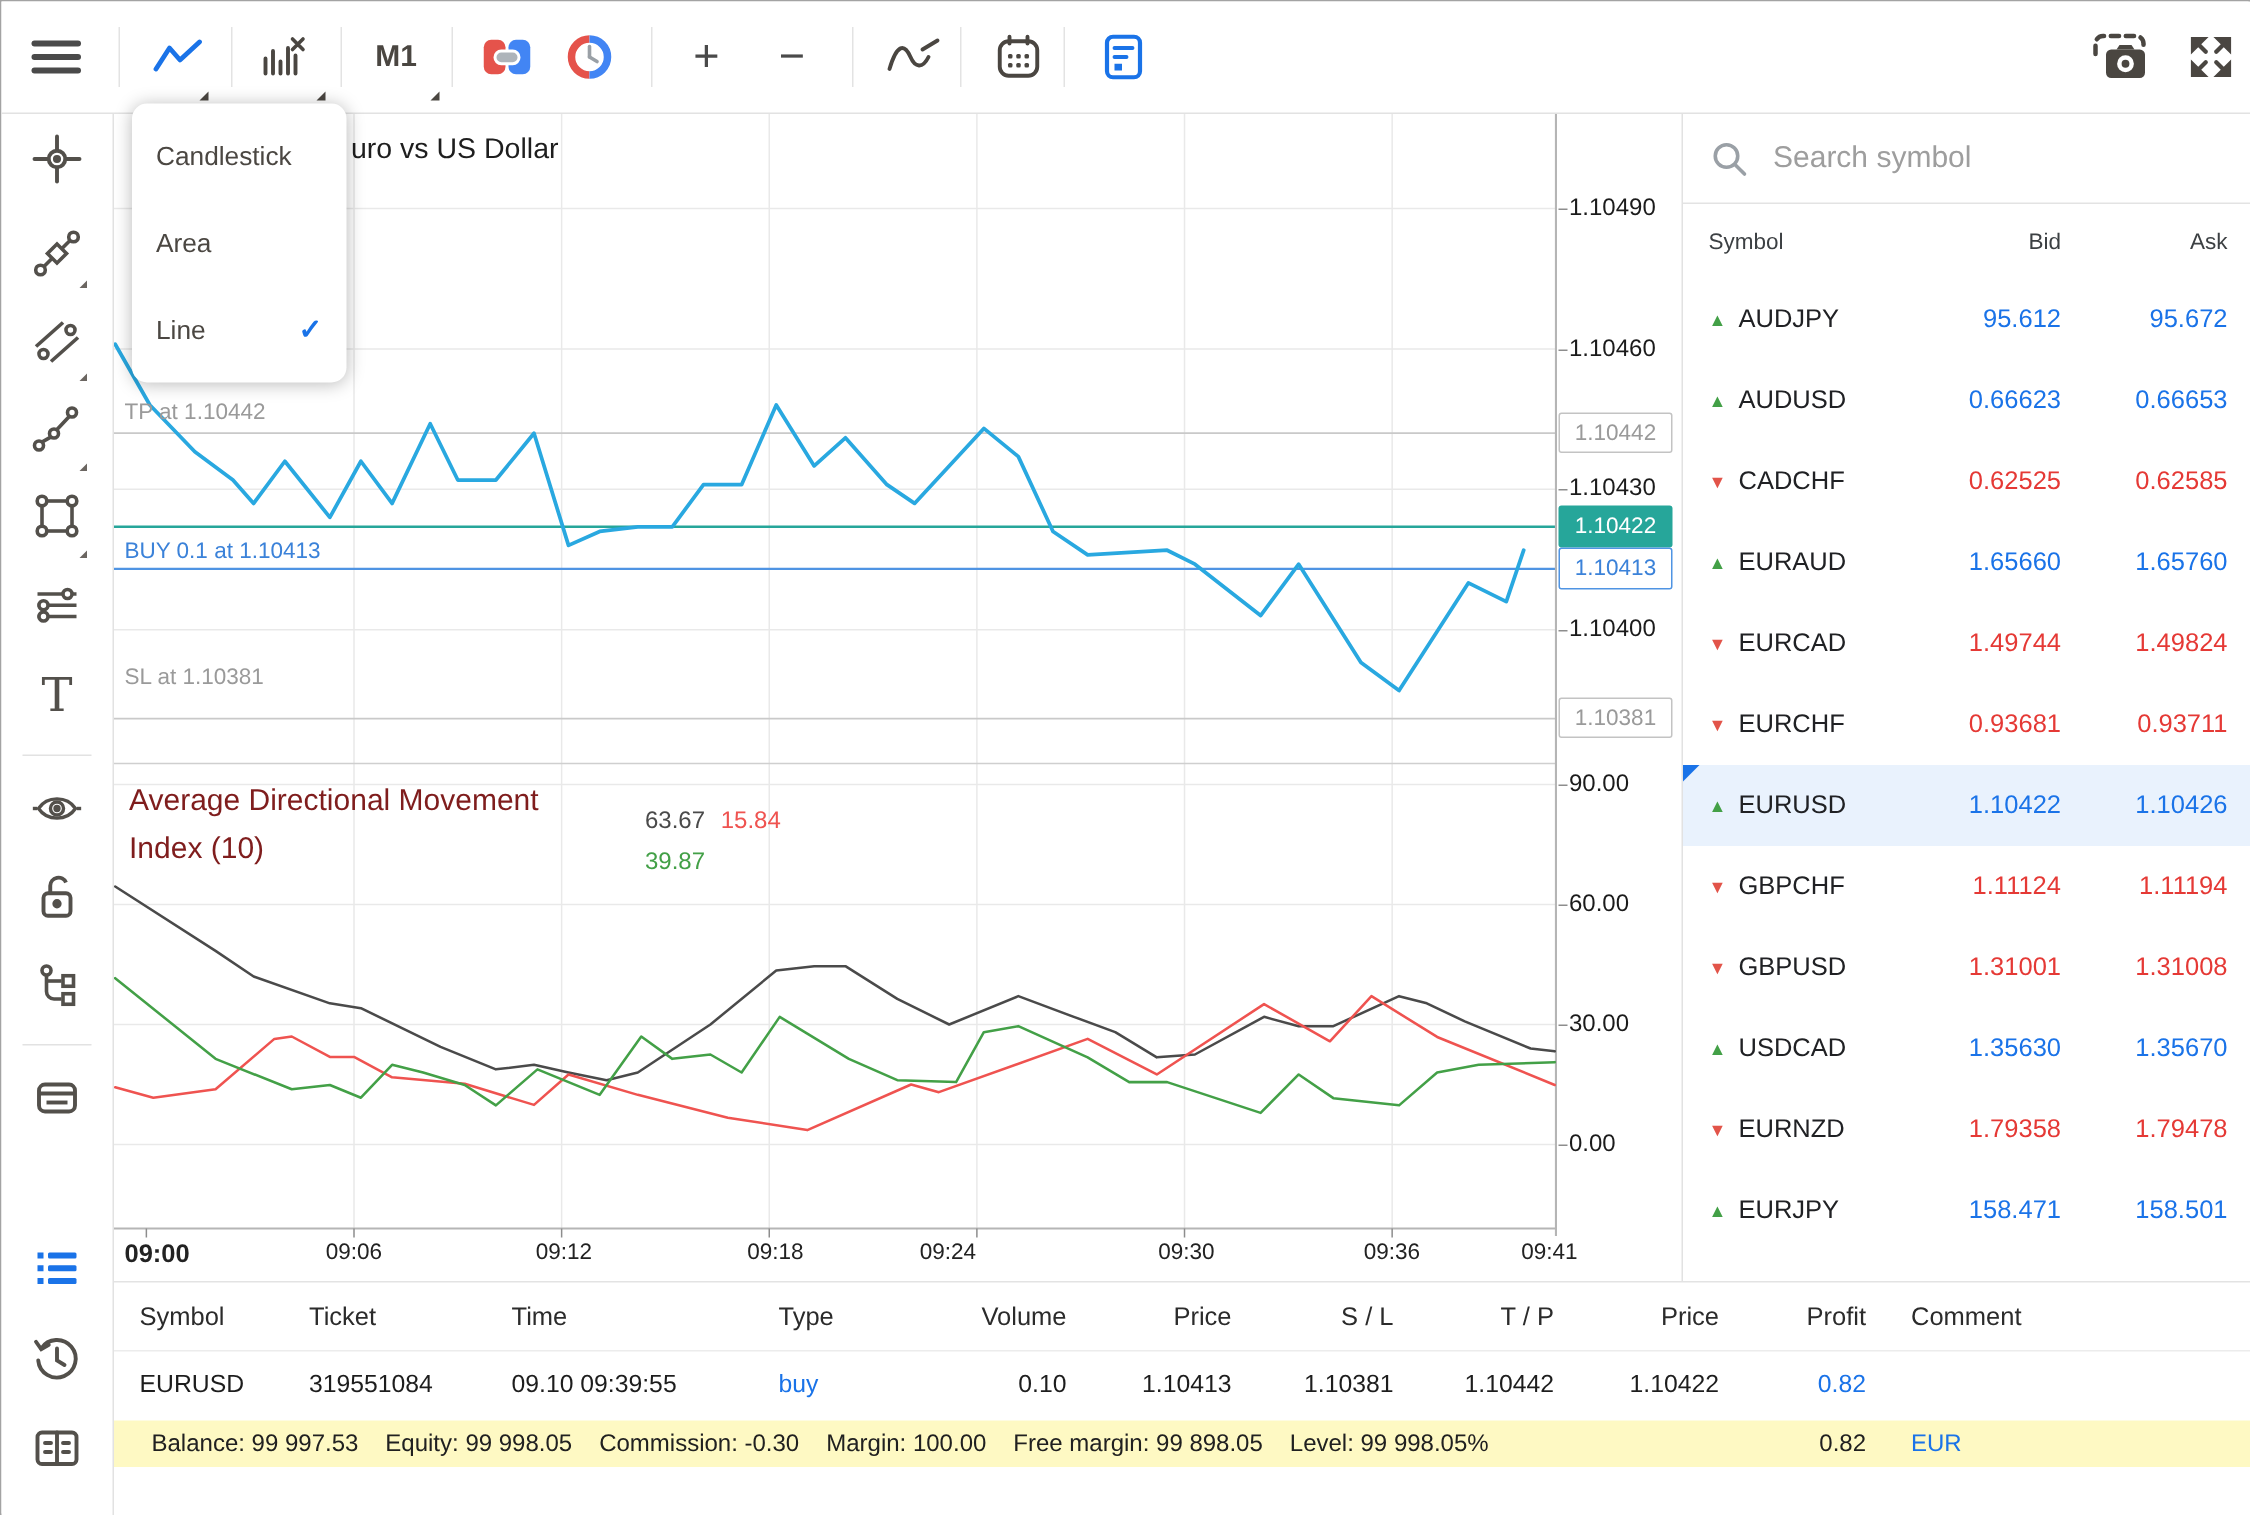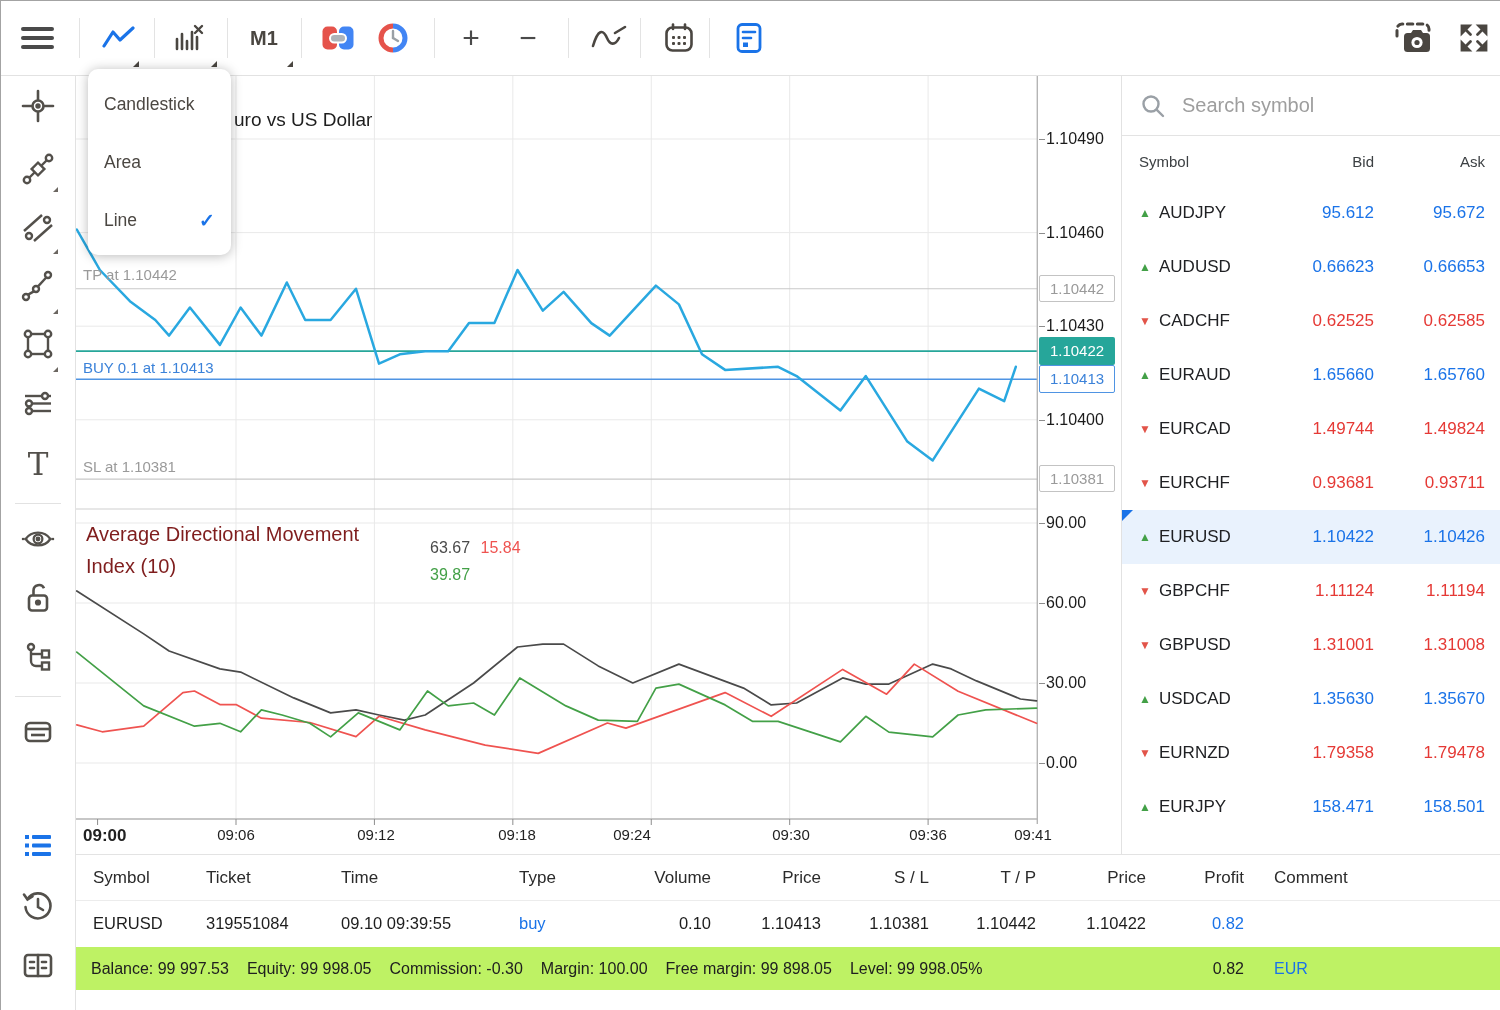--- a/index.html
+++ b/index.html
@@ -24,21 +24,21 @@
   .sb-btn{position:absolute;left:19px;width:36px;height:36px;display:flex;align-items:center;
           justify-content:center;cursor:pointer;}
   .sb-div{position:absolute;left:14px;width:46px;height:1px;background:#e2e2e2;}
   .sb-tri{position:absolute;left:52px;width:0;height:0;border-left:5px solid transparent;
           border-bottom:5px solid #6b6661;}
   .serifT{font-family:"DejaVu Serif",serif;font-size:31px;color:#53504b;line-height:1;}
   
   .chart{position:absolute;left:75px;top:75px;width:1045px;height:778px;z-index:1;}
   .chart svg.plot{position:absolute;left:0;top:0;}
   .c-label{position:absolute;white-space:nowrap;}
-  .title{font-size:19px;color:#1e1e1e;margin-top:20px;}
+  .title{font-size:19px;color:#1e1e1e;}
   .lvl-lbl{font-size:15px;}
   .buy-lbl{color:#3b82d9;}
   .gray-lbl{color:#9a9a9a;}
   .ind-title{font-size:20px;color:#7f1d1d;}
   .ind-vals{font-size:16px;margin-left:11px;}
   .time-lbl{font-size:15px;color:#222;width:60px;text-align:center;top:750px;}
   .time-first{font-size:17px;font-weight:700;width:70px;text-align:left;}
   
   .paxis{position:absolute;left:962px;top:0;width:83px;height:778px;}
   .ax-lbl{position:absolute;left:8px;height:20px;line-height:20px;font-size:16px;color:#1b1b1b;}
@@ -76,22 +76,22 @@
               border-right:11px solid transparent;}
   
   .bottom{position:absolute;left:75px;top:853px;width:1425px;height:156px;background:#fff;
           border-top:1px solid #e3e3e3;box-sizing:border-box;z-index:10;}
   .bp-cell{position:absolute;height:45px;line-height:45px;font-size:16.5px;white-space:nowrap;}
   .bp-head{color:#2b2b2b;font-size:17px;}
   .bp-row{top:46px;}
   .ralign{width:100px;text-align:right;}
   .blue-txt{color:#1a73e8;}
   .bp-line{position:absolute;left:0;top:45px;width:1425px;height:1px;background:#ececec;}
-  .status{position:absolute;left:0;top:92px;width:1425px;height:43px;background:#bef264;
-          display:flex;align-items:center;gap:18px;padding-left:15px;box-sizing:border-box;
+  .status{position:absolute;left:0;top:92px;width:1425px;height:31px;background:#fef9c3;
+          display:flex;align-items:center;gap:18px;padding-left:25px;box-sizing:border-box;
           font-size:16px;color:#202020;}
   .status .pr{position:absolute;left:1068px;width:100px;text-align:right;}
   .status .cur{position:absolute;left:1198px;color:#1a73e8;}
   svg{display:block;}
 </style>
 </head>
 <body>
 
 <div class="win">
 
@@ -379,21 +379,21 @@
         <polyline points="0.8,515.0 67.7,557.9 93.1,575.0 143.9,592.9 164.6,596.1 217.7,621.9 254.6,636.9 280.0,633.9 303.0,639.0 328.4,644.1 349.2,639.0 397.6,607.0 441.5,571.0 466.8,568.1 487.6,568.1 522.2,589.9 556.8,607.0 602.9,588.1 639.9,601.9 667.5,612.1 695.2,628.9 720.6,627.0 766.7,601.9 789.8,608.1 812.9,608.1 856.7,588.1 875.2,592.9 900.5,604.9 944.4,623.0 960.5,624.9" fill="none" stroke="#4a4a4a" stroke-width="1.7" stroke-linejoin="round" stroke-linecap="round"></polyline>
         <polyline points="0.8,648.9 26.2,655.8 67.7,650.2 106.9,616.6 118.5,615.0 143.9,628.6 160.0,628.6 185.4,642.2 233.8,646.5 280.0,660.6 303.0,640.3 349.2,653.9 409.2,669.1 462.2,677.4 531.4,647.0 549.9,652.1 649.1,616.6 695.2,640.3 766.7,593.4 810.6,618.2 838.3,588.1 882.1,615.3 960.5,647.3" fill="none" stroke="#ef5350" stroke-width="1.7" stroke-linejoin="round" stroke-linecap="round"></polyline>
         <polyline points="0.8,576.1 67.7,629.9 118.5,650.2 143.9,647.3 164.6,655.8 185.4,633.9 206.1,639.0 233.8,647.3 254.6,660.9 282.3,636.9 323.8,653.9 351.5,615.0 372.2,629.9 397.6,627.0 418.4,639.0 443.8,601.9 489.9,629.9 522.2,644.1 561.4,645.4 579.9,612.1 602.9,608.1 649.1,628.9 676.8,645.4 702.1,645.4 764.4,665.9 789.8,640.3 812.9,656.1 856.7,660.9 882.1,639.0 909.8,633.9 960.5,632.1" fill="none" stroke="#43a047" stroke-width="1.7" stroke-linejoin="round" stroke-linecap="round"></polyline>
         <polyline points="0.8,153.5 23.9,194.0 53.9,225.2 79.3,244.0 93.1,259.6 113.9,231.5 143.9,268.9 164.6,231.5 185.4,259.6 210.8,206.5 229.2,244.0 254.6,244.0 280.0,212.8 303.0,287.6 323.8,278.3 349.2,275.2 372.2,275.2 393.0,247.1 418.4,247.1 441.5,194.0 466.8,234.6 487.6,215.9 515.3,247.1 533.7,259.6 579.9,209.6 602.9,228.4 626.0,278.3 649.1,293.9 702.1,290.8 720.6,300.1 764.4,334.4 789.8,300.1 831.3,365.6 856.7,384.4 902.9,312.6 928.2,325.1 939.8,290.8" fill="none" stroke="#29a8e0" stroke-width="2.5" stroke-linejoin="round" stroke-linecap="round"></polyline>
       </svg>
 
     <div class="c-label title" style="left:158px;top:13px">uro vs US Dollar</div>
 
     <div class="c-label lvl-lbl gray-lbl" style="left:7px;top:190px">TP at 1.10442</div>
     <div class="c-label lvl-lbl buy-lbl" style="left:7px;top:283px">BUY 0.1 at 1.10413</div>
-    <div class="c-label lvl-lbl gray-lbl" style="left:7px;top:382px">SL at 1.10381</div>
+    <div class="c-label lvl-lbl gray-lbl" style="left:7px;top:367px">SL at 1.10381</div>
 
     <div class="c-label ind-title" style="left:10px;top:447px">Average Directional Movement</div>
     <div class="c-label ind-title" style="left:10px;top:479px">Index (10)</div>
     <div class="c-label ind-vals" style="left:343px;top:463px">
       <span style="color:#4a4a4a">63.67</span>
       <span style="color:#ef5350;margin-left:6px">15.84</span>
     </div>
     <div class="c-label ind-vals" style="left:343px;top:490px">
       <span style="color:#43a047">39.87</span>
     </div>

